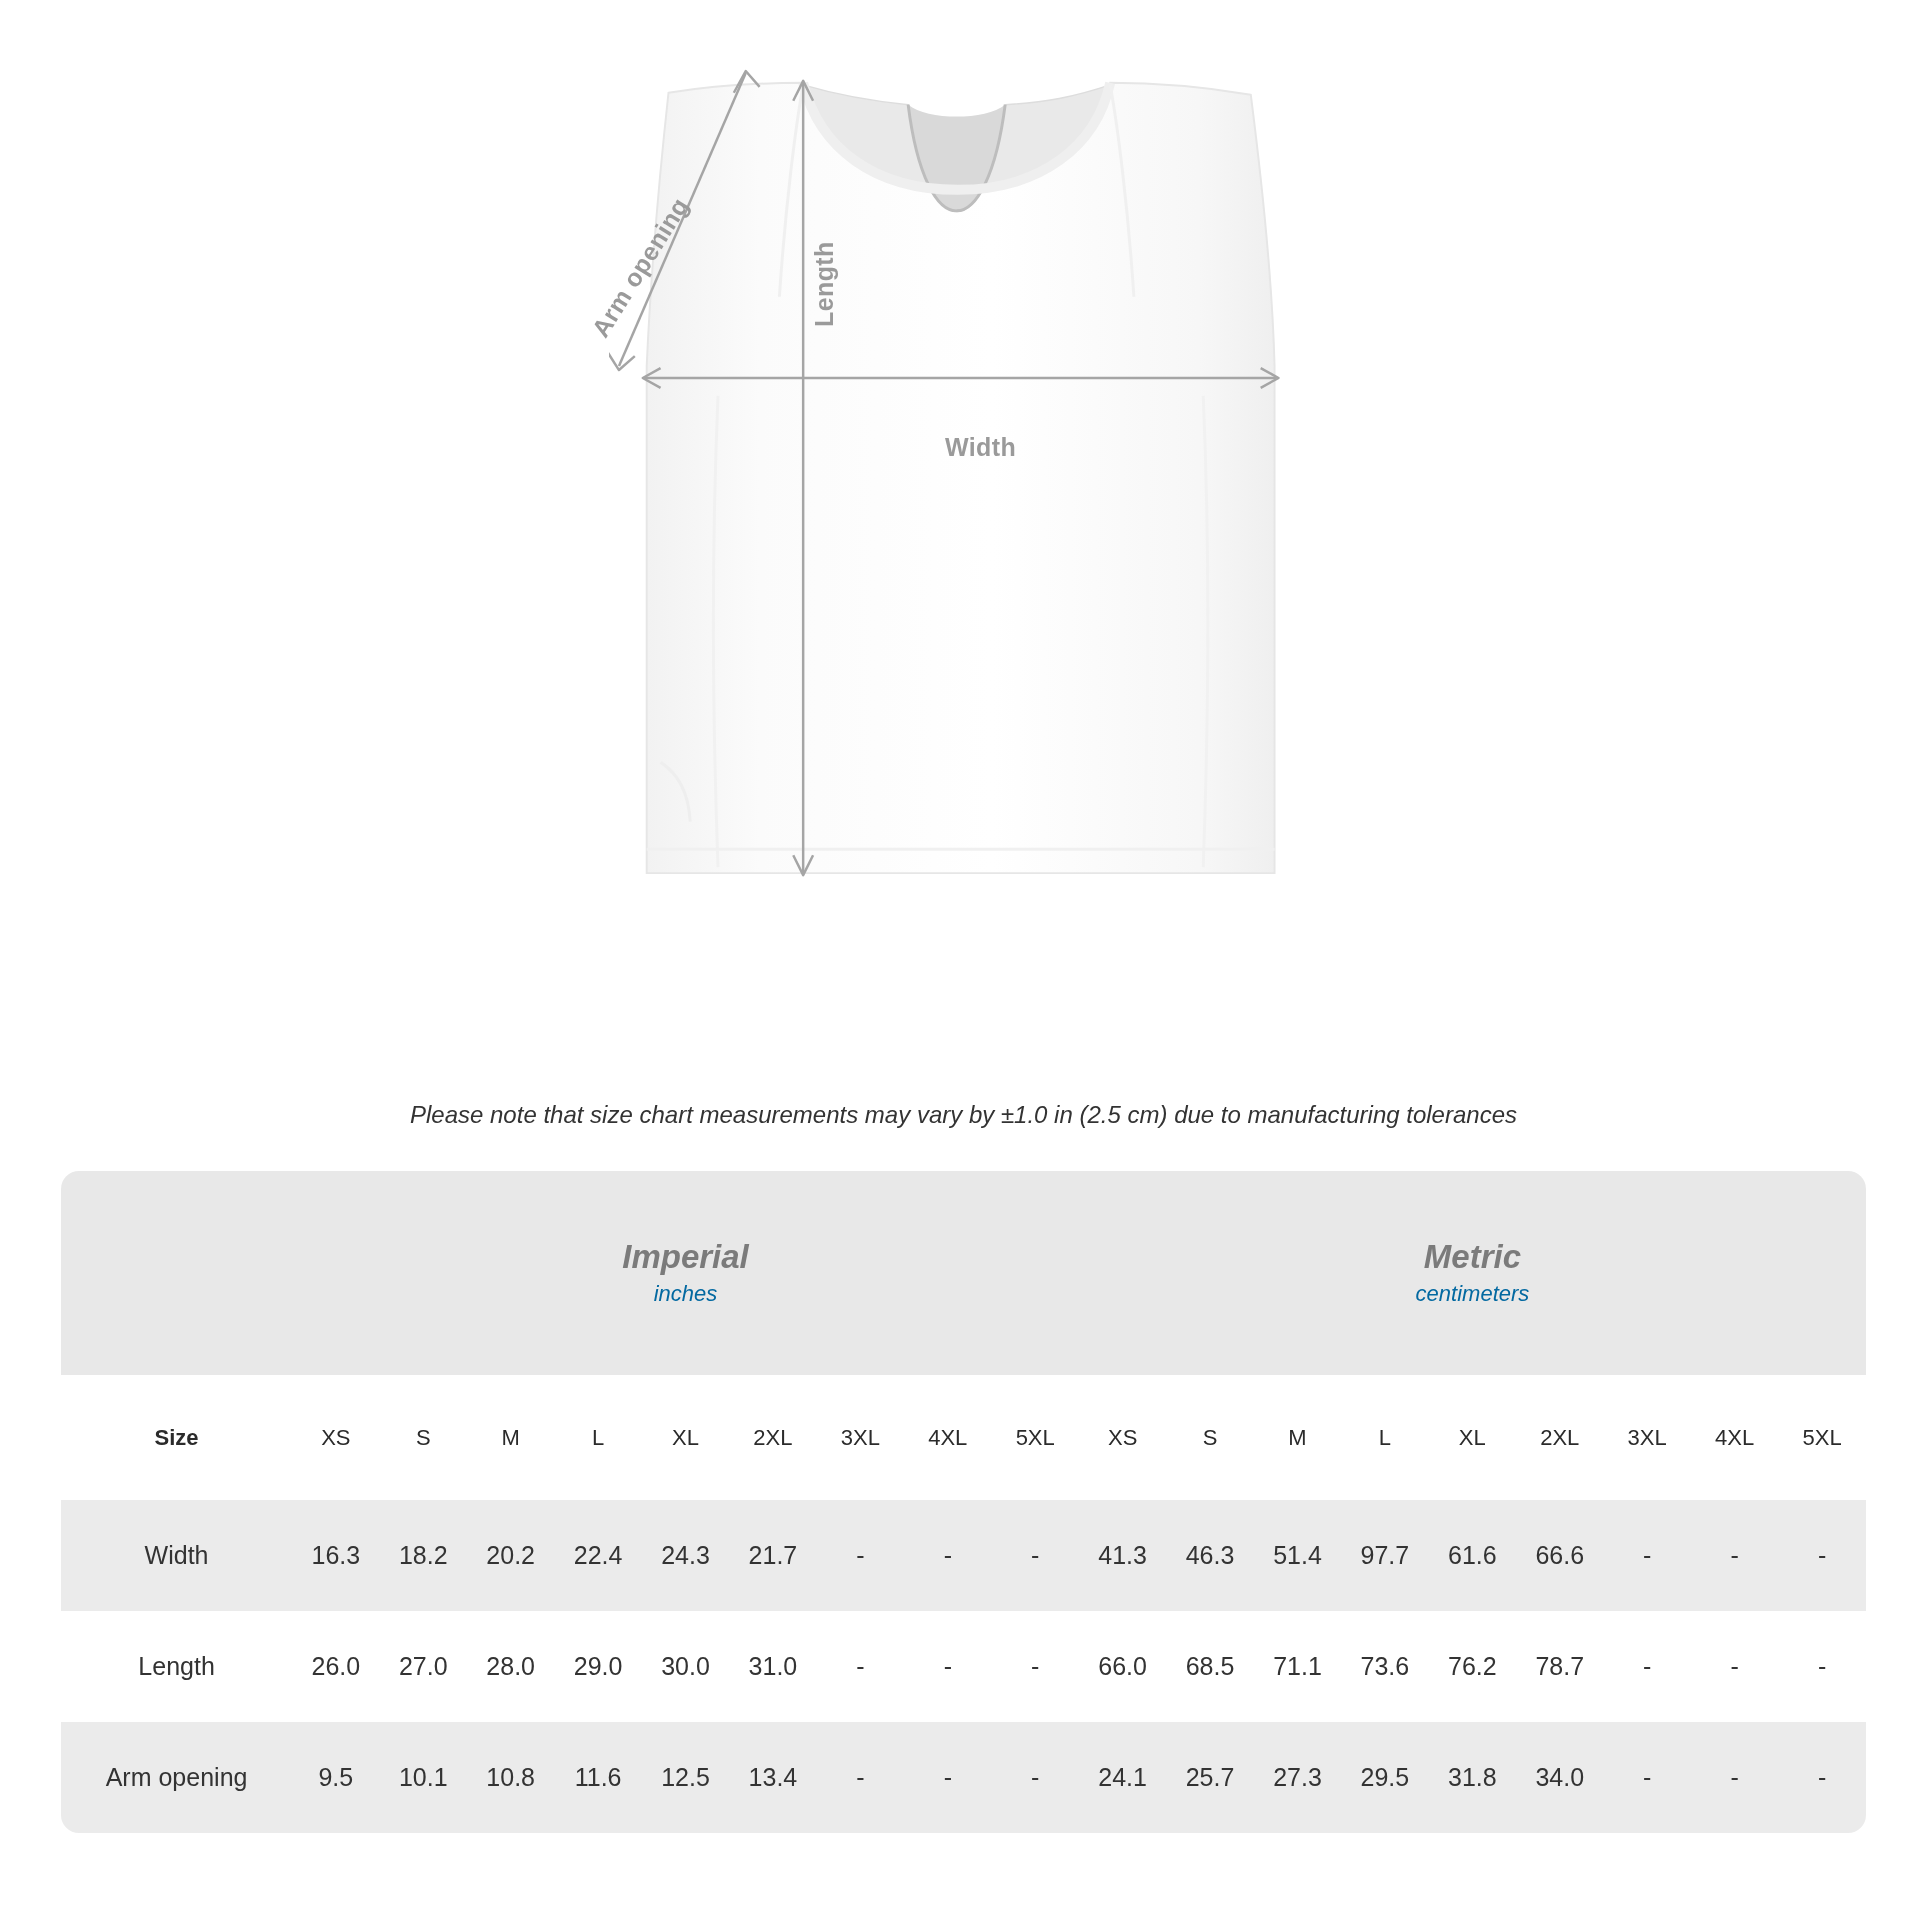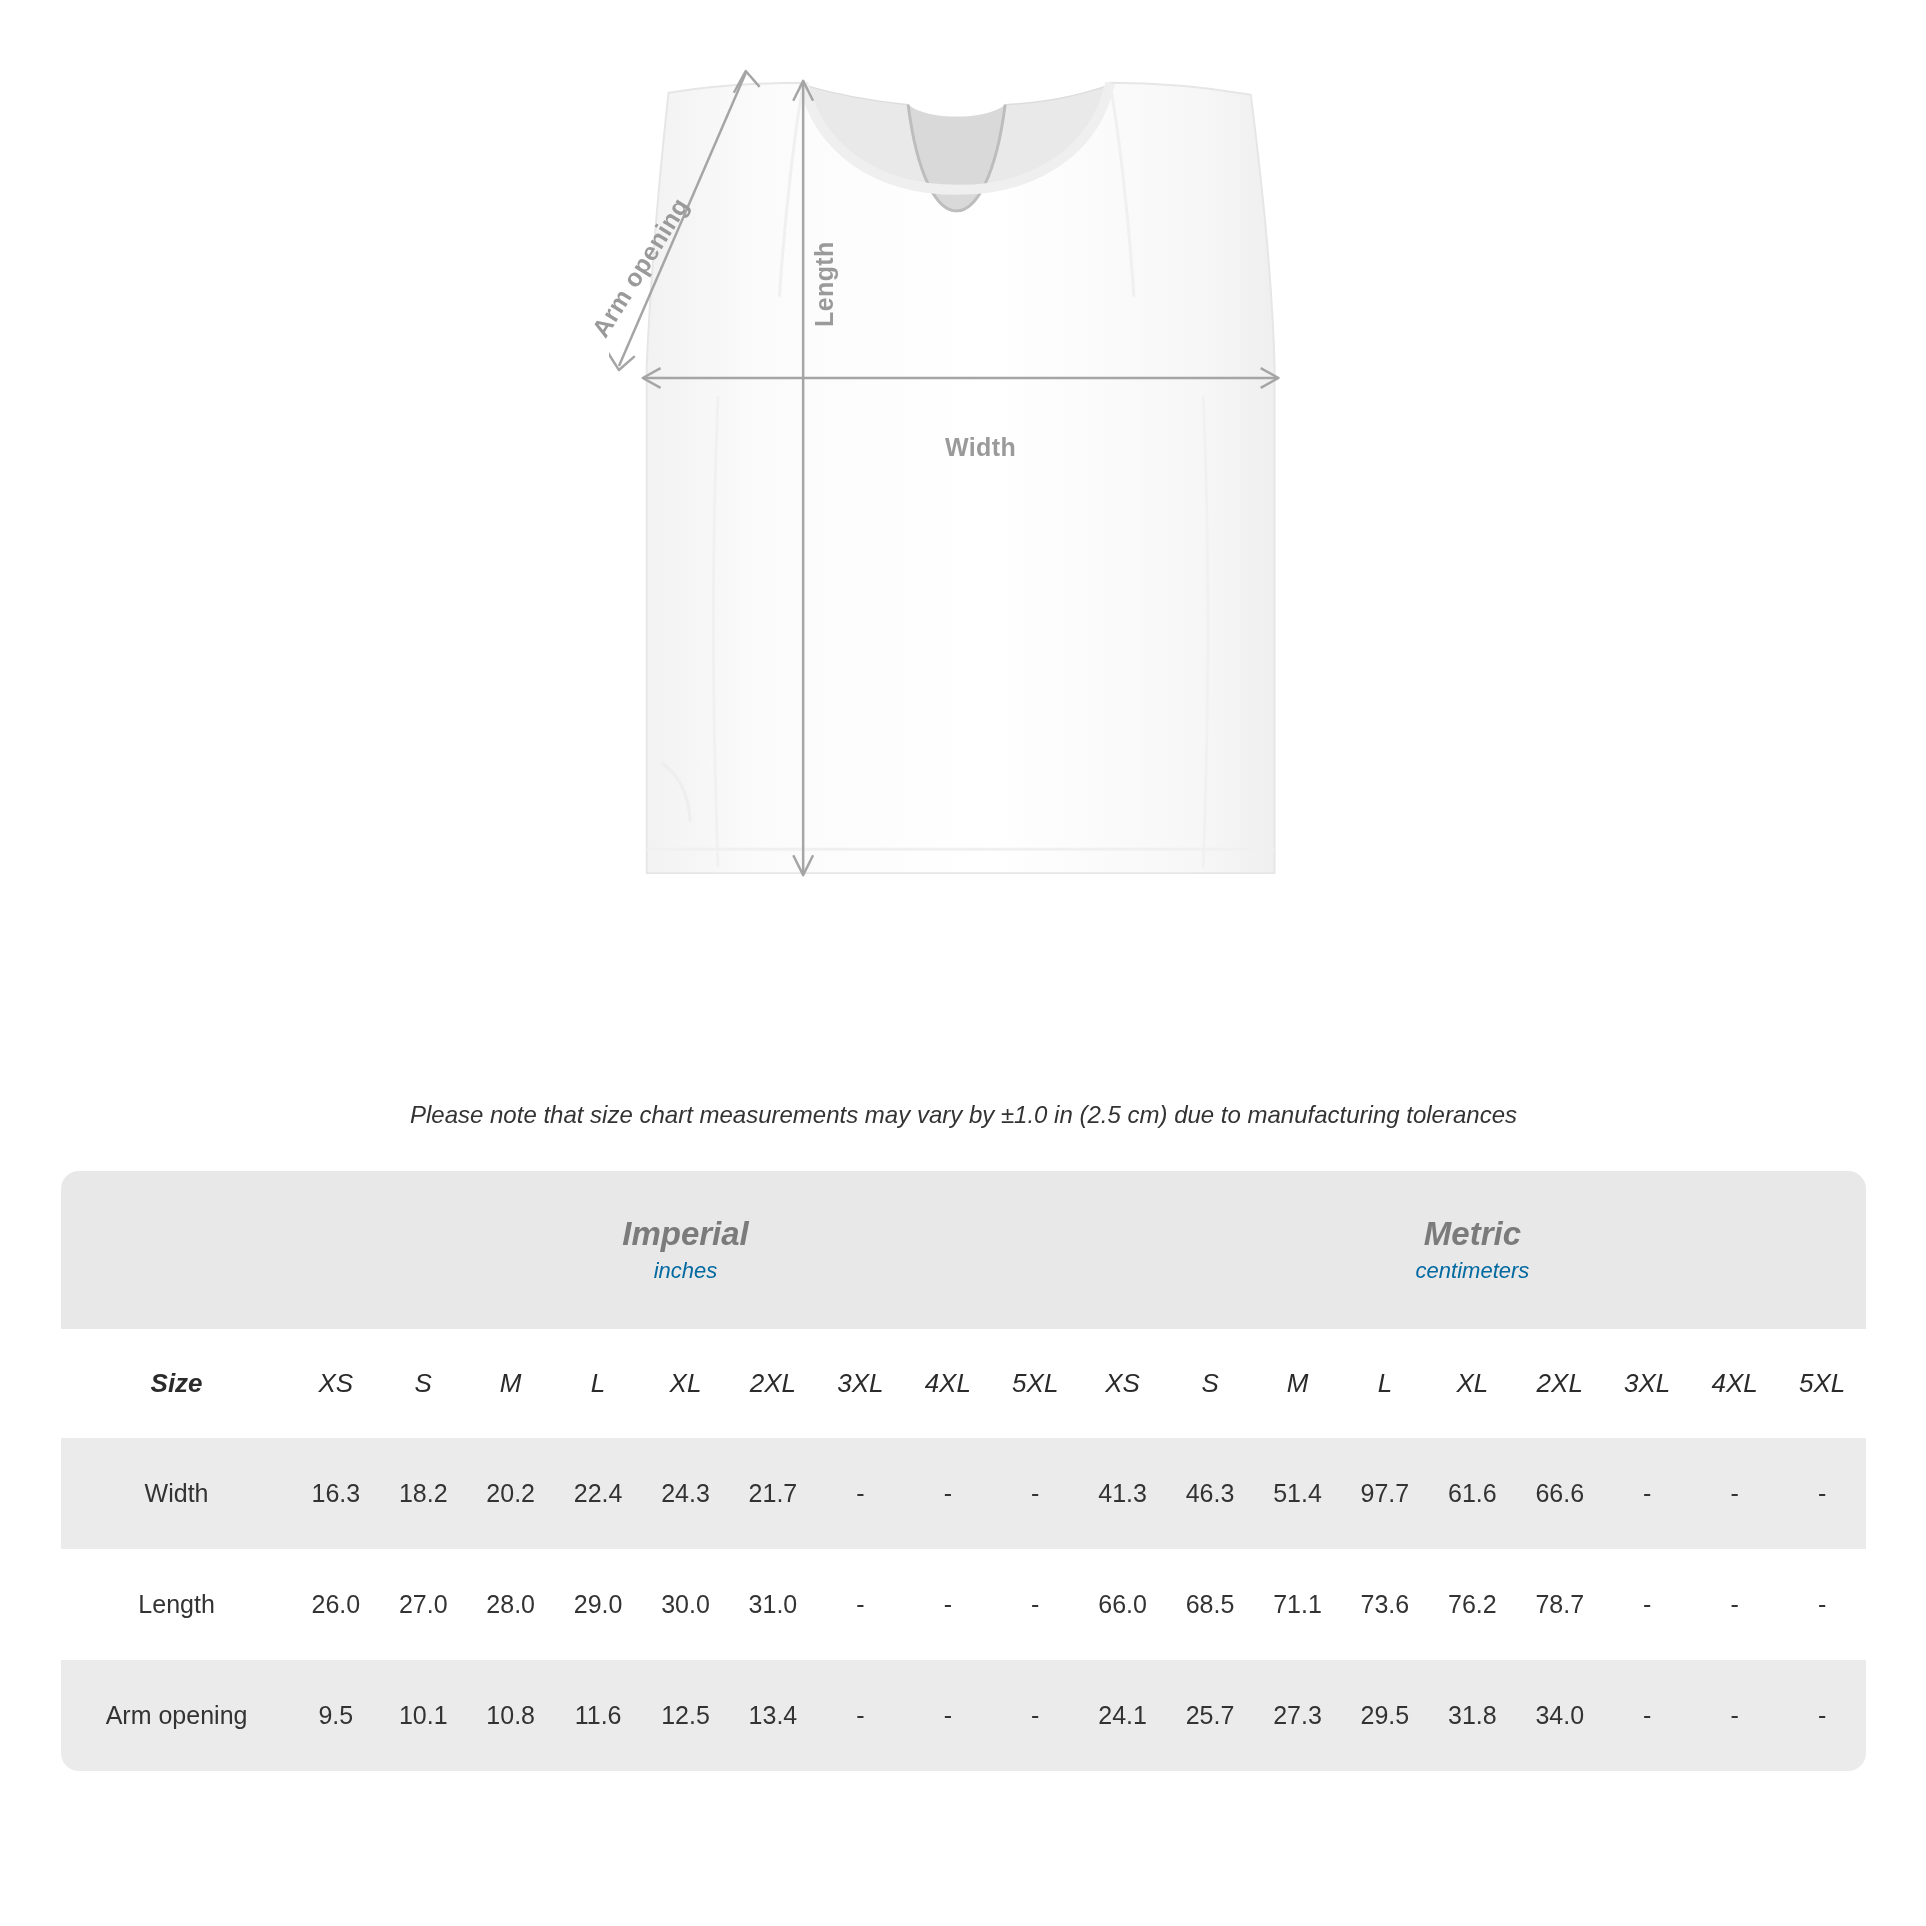--- a/index.html
+++ b/index.html
@@ -105,45 +105,44 @@
     vertical-align: middle;
     font-size: 25px;
     color: #333333;
     font-weight: normal;
     border: none;
     padding: 0;
   }
 
   .unit-head td {
     background: #e8e8e8;
-    height: 158px;
+    height: 204px;
   }
   .unit-title {
     font-size: 33px;
     font-style: italic;
     font-weight: bold;
     color: #7b7b7b;
     line-height: 1.25;
   }
   .unit-sub {
     font-size: 22px;
     font-style: italic;
     color: #0369a1;
     line-height: 1.5;
   }
   .corner-cell {
     background: #e8e8e8;
   }
 
   tr.row-sizes td {
-    height: 109px;
-    background: #ffffff;
-    font-size: 26px;
+    height: 125px;
+    background: #ffffff;
+    font-size: 22px;
     color: #2b2b2b;
-    font-style: italic;
   }
   tr.row-sizes td.rowhead {
     font-weight: bold;
     color: #2b2b2b;
     background: #ffffff;
   }
 
   tr.row-data td {
     height: 111px;
   }

